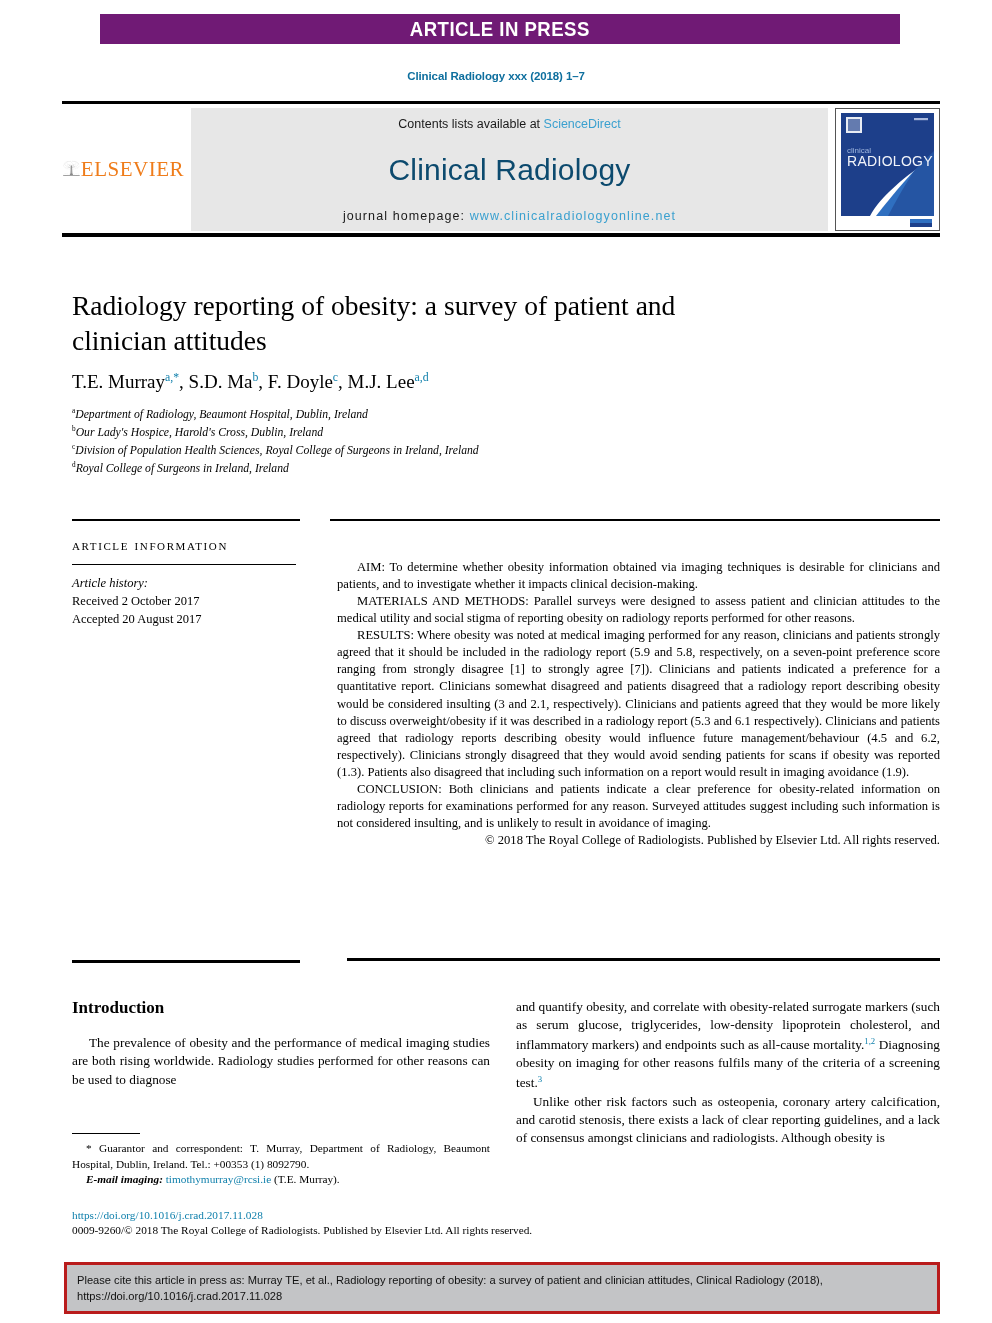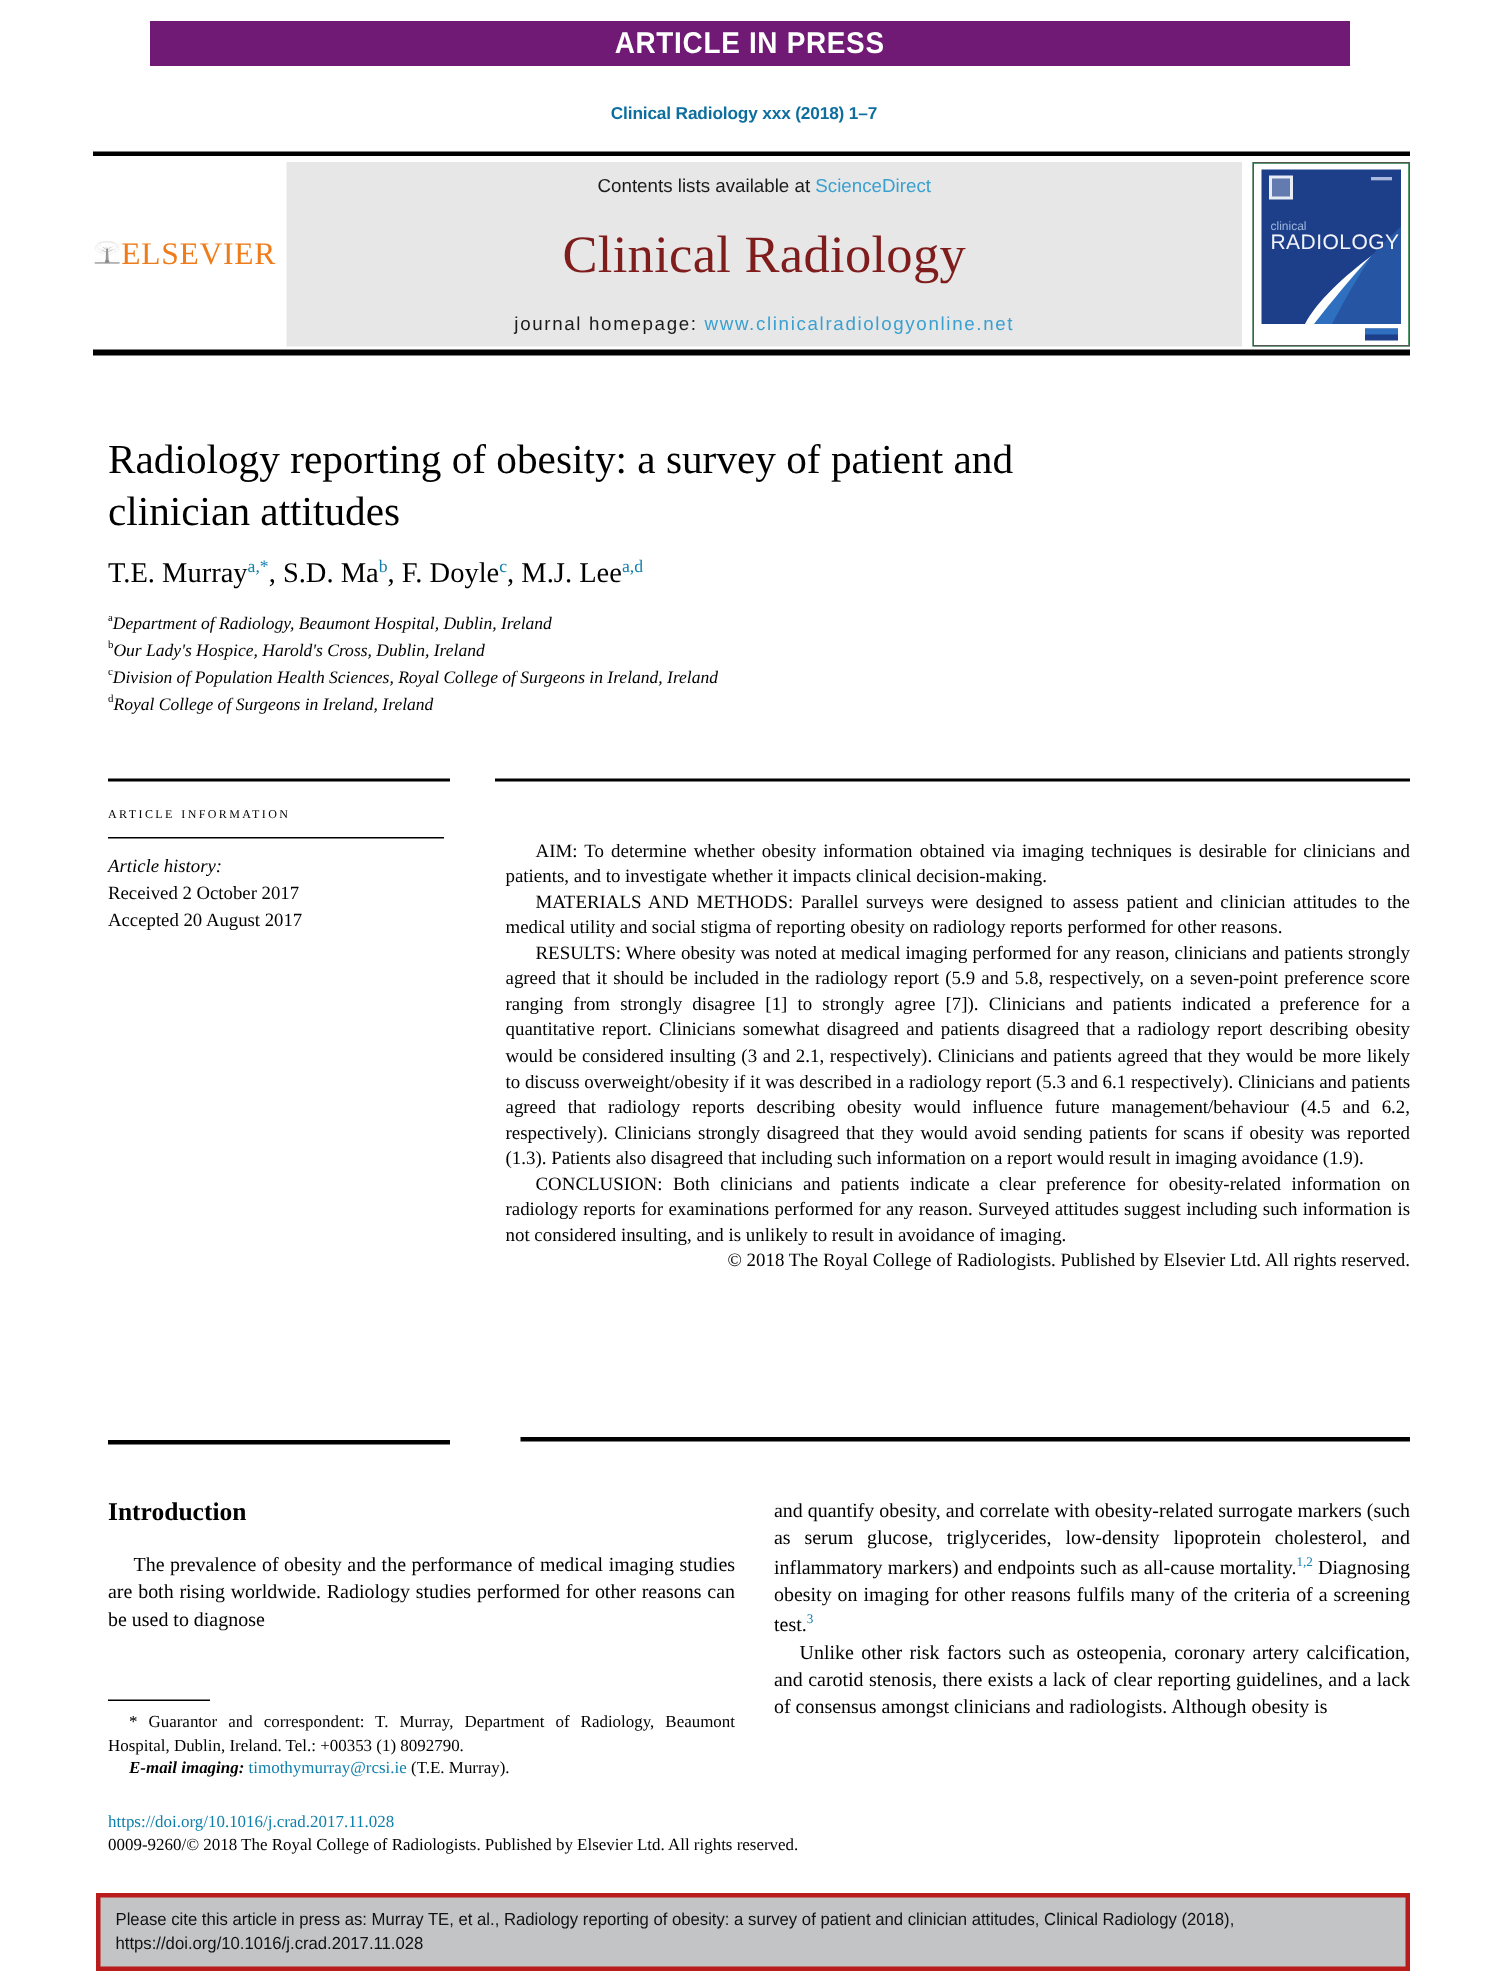--- a/index.html
+++ b/index.html
@@ -114,23 +114,23 @@
   }
   .contents-line {
     font-family: "Liberation Sans", sans-serif;
     font-size: 12.5px;
     color: #1a1a1a;
   }
   .contents-line .sd {
     color: #3aa0cf;
   }
   .journal-name {
-    font-family: Liberation Serif, serif;
-    font-size: 35px;
-    color: #7f1d1d;
+    font-family: Liberation Sans, sans-serif;
+    font-size: 30px;
+    color: #0c4a6e;
     letter-spacing: 0.2px;
   }
   .homepage-line {
     font-family: "Liberation Sans", sans-serif;
     font-size: 12.5px;
     color: #1a1a1a;
     letter-spacing: 1.1px;
   }
   .homepage-line .url {
     color: #3aa0cf;
@@ -218,21 +218,21 @@
   }
 
   .artinfo {
     position: absolute;
     left: 72px;
     top: 536px;
     width: 228px;
   }
   .artinfo-head {
     font-family: "Liberation Serif", serif;
-    font-size: 11px;
+    font-size: 16px;
     letter-spacing: 1.6px;
     font-variant: small-caps;
     text-transform: lowercase;
     color: #000;
   }
   .artinfo-head::first-letter { }
   .artinfo-rule {
     height: 1px;
     background: #000;
     margin: 10px 0 9px 0;

